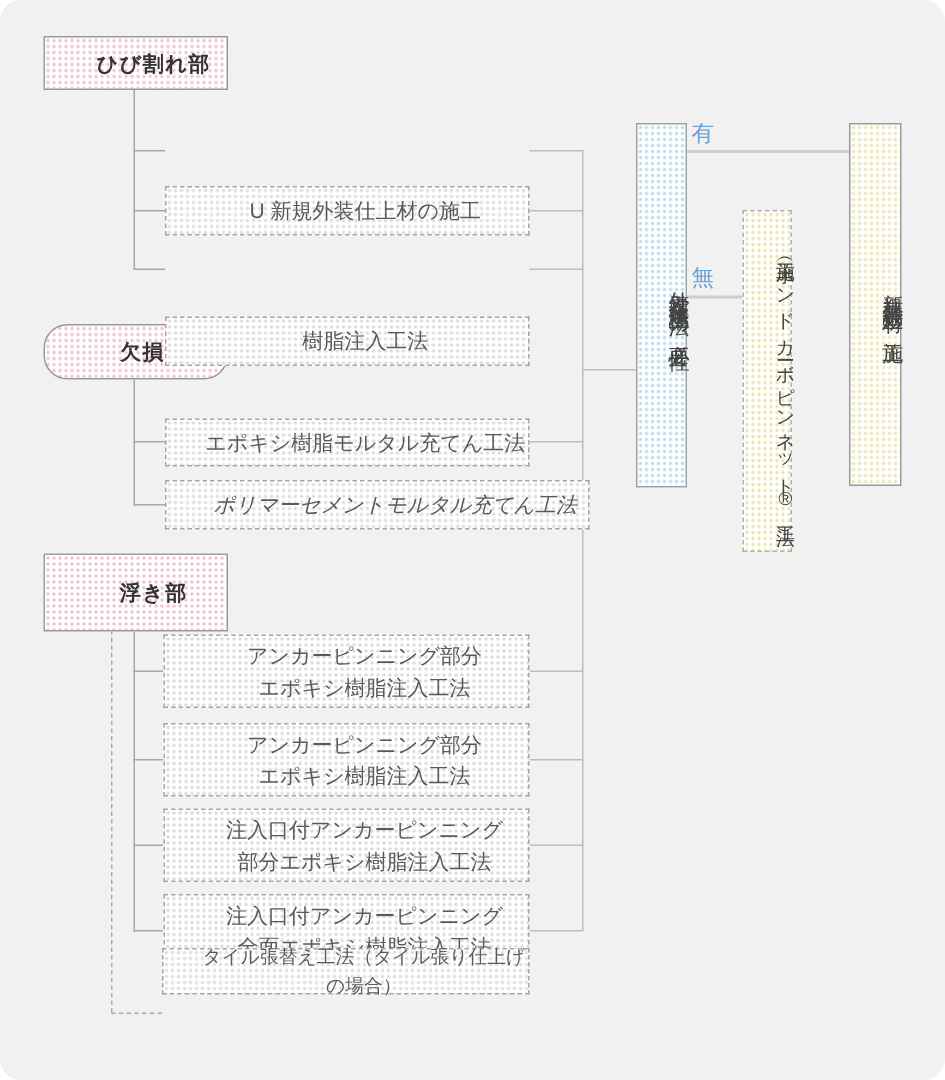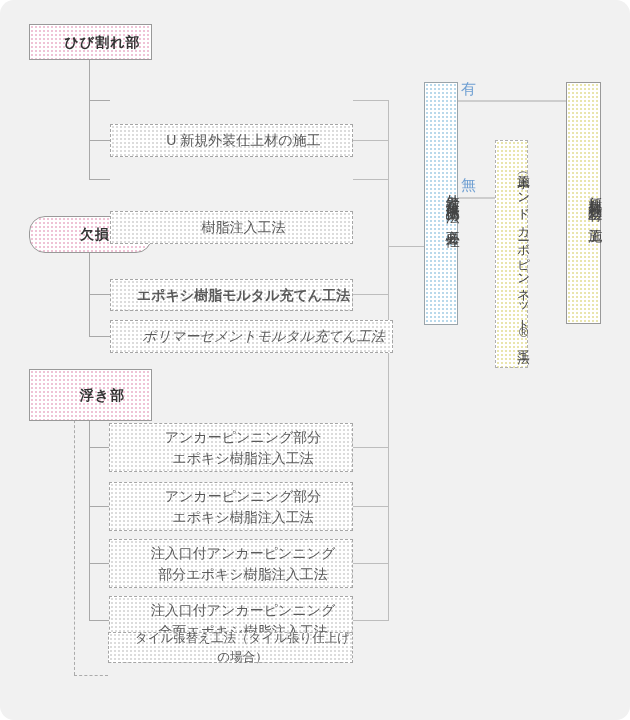--- a/index.html
+++ b/index.html
@@ -77,21 +77,21 @@
   <div class="bline" style="left:458px; top:100px; width:108px; height:2px;"></div>
   <div class="bline" style="left:458px; top:197px; width:37px;  height:2px;"></div>
 
   <div class="box category dots-pink" style="left:29px; top:24px;  width:123px; height:36px;">ひび割れ部</div>
   <div class="box category dots-pink" style="left:29px; top:216px; width:123px; height:37px;border-radius:16px;">欠損部</div>
   <div class="box category dots-pink" style="left:29px; top:369px; width:123px; height:52px;">浮き部</div>
 
   <div class="box method dots-gray" style="left:110px; top:124px; width:243px; height:33px;">U 新規外装仕上材の施工</div>
   <div class="box method dots-gray" style="left:110px; top:163px; width:243px; height:33px;margin-top:48px;">樹脂注入工法</div>
 
-  <div class="box method dots-gray" style="left:110px; top:279px; width:243px; height:32px;font-weight:bold;">エポキシ樹脂モルタル充てん工法</div>
+  <div class="box method dots-gray" style="left:110px; top:279px; width:243px; height:32px;">エポキシ樹脂モルタル充てん工法</div>
   <div class="box method dots-gray" style="left:110px; top:320px; width:283px; height:33px;font-style:italic;">ポリマーセメントモルタル充てん工法</div>
 
   <div class="box method dots-gray" style="left:109px; top:423px; width:244px; height:49px;">アンカーピンニング部分
 エポキシ樹脂注入工法</div>
   <div class="box method dots-gray" style="left:109px; top:482px; width:244px; height:49px;">アンカーピンニング部分
 エポキシ樹脂注入工法</div>
   <div class="box method dots-gray" style="left:109px; top:539px; width:244px; height:49px;">注入口付アンカーピンニング
 部分エポキシ樹脂注入工法</div>
   <div class="box method dots-gray" style="left:109px; top:596px; width:244px; height:49px;">注入口付アンカーピンニング
 全面エポキシ樹脂注入工法</div>

